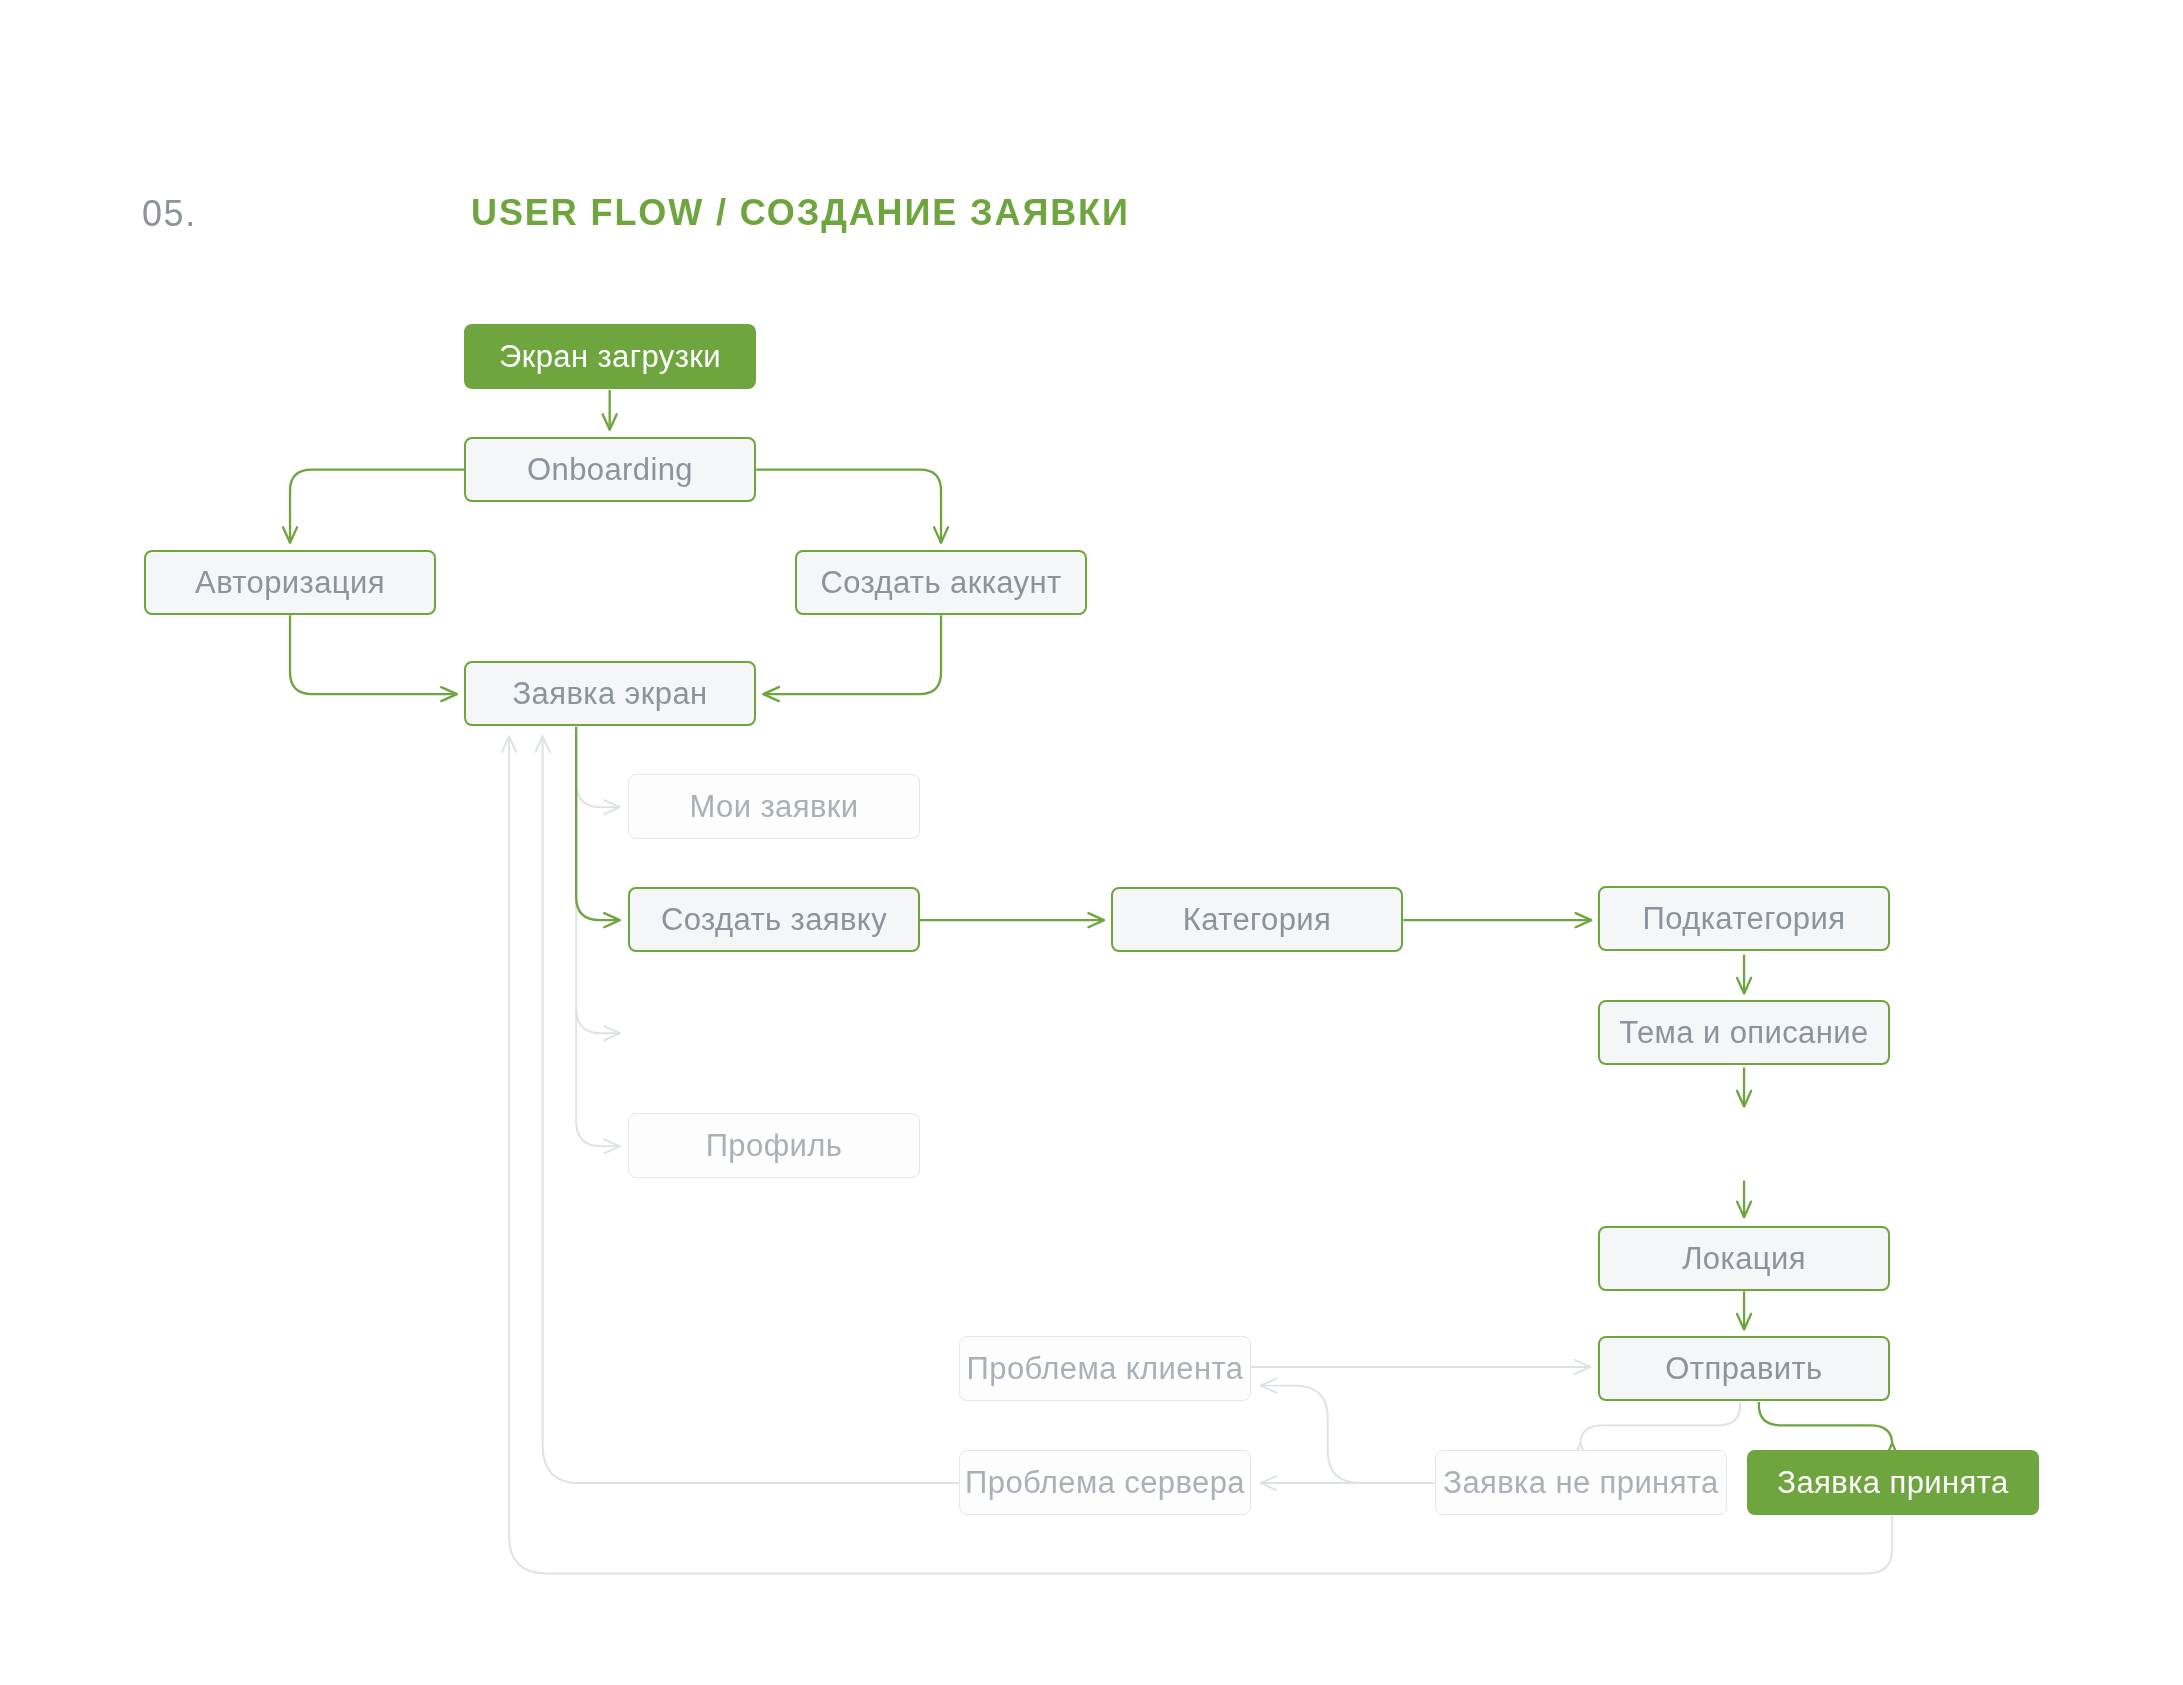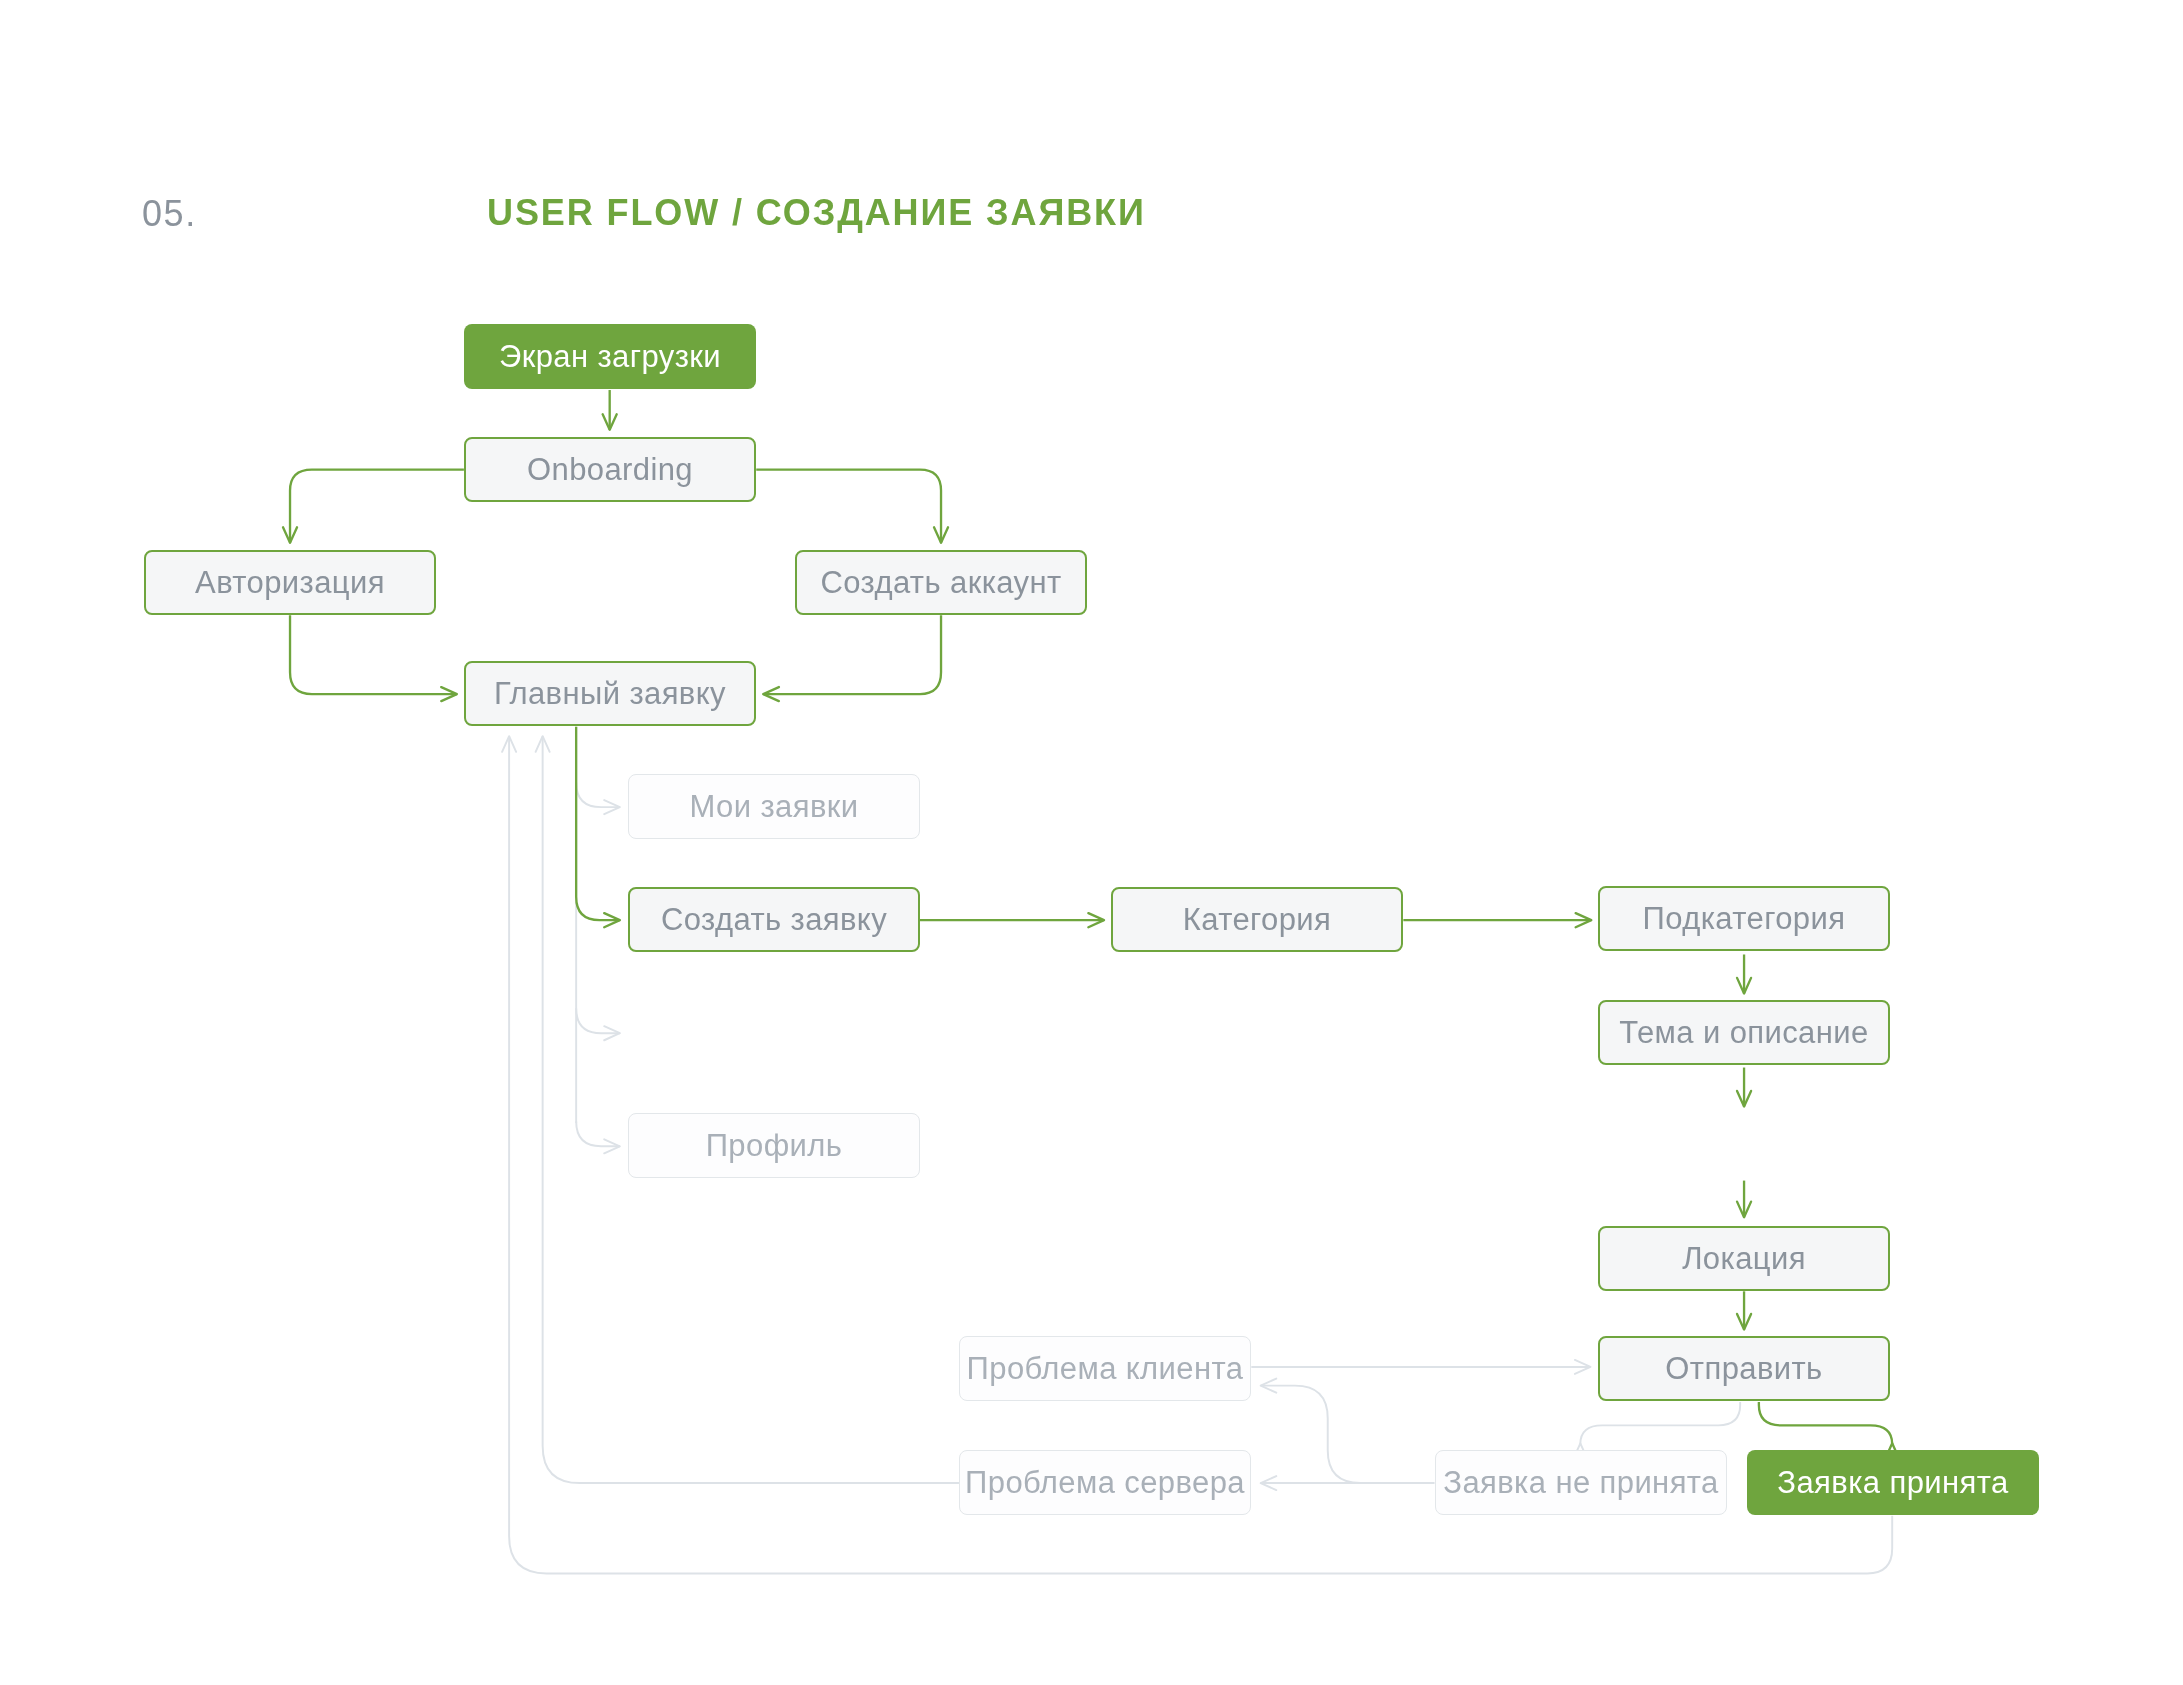--- a/index.html
+++ b/index.html
@@ -16,21 +16,21 @@
   html,body{width:2183px;height:1686px;background:var(--page-bg);
     font-family:"Liberation Sans", sans-serif;}
   .canvas{position:relative;width:2183px;height:1686px;overflow:hidden;background:var(--page-bg);padding-left:12px;}
   .connectors{position:absolute;left:0;top:0;}
   .page-index{
     position:absolute;left:142px;top:193px;
     font-size:36px;font-weight:500;letter-spacing:1.6px;color:var(--text-gray);
   }
   .page-title{
     position:absolute;left:471px;top:192px;
-    font-size:36px;font-weight:700;letter-spacing:1.9px;color:var(--green);margin-left:16px;
+    font-size:36px;font-weight:700;letter-spacing:1.9px;color:var(--green);
   }
   .node{
     position:absolute;width:292px;height:65px;
     display:flex;align-items:center;justify-content:center;
     border-radius:8px;font-size:31px;font-weight:500;letter-spacing:0.4px;
     white-space:nowrap;
   }
   .node--primary{
     background:var(--green);color:#ffffff;border:none;
   }
@@ -90,21 +90,21 @@
   <div class="page-title">USER FLOW / СОЗДАНИЕ ЗАЯВКИ</div>
 
   <div class="node node--primary" style="left:464px;top:324px">Экран загрузки</div>
 
   <div class="node node--active" style="left:464px;top:437px">Onboarding</div>
 
   <div class="node node--active" style="left:144px;top:550px">Авторизация</div>
 
   <div class="node node--active" style="left:795px;top:550px">Создать аккаунт</div>
 
-  <div class="node node--active" style="left:464px;top:661px">Главный заявку</div>
+  <div class="node node--active" style="left:464px;top:661px">Заявка экран</div>
 
   <div class="node node--muted" style="left:628px;top:774px">Мои заявки</div>
 
   <div class="node node--active" style="left:628px;top:887px">Создать заявку</div>
 
   <div class="node node--active" style="left:1111px;top:887px">Категория</div>
 
   <div class="node node--active" style="left:1598px;top:886px">Подкатегория</div>
 
 

